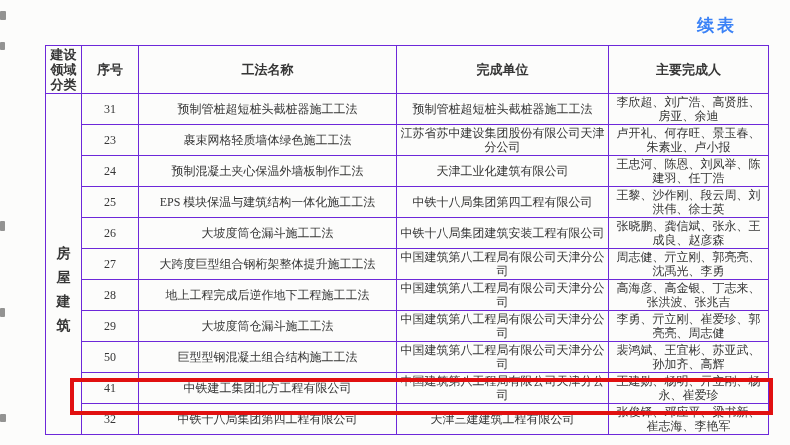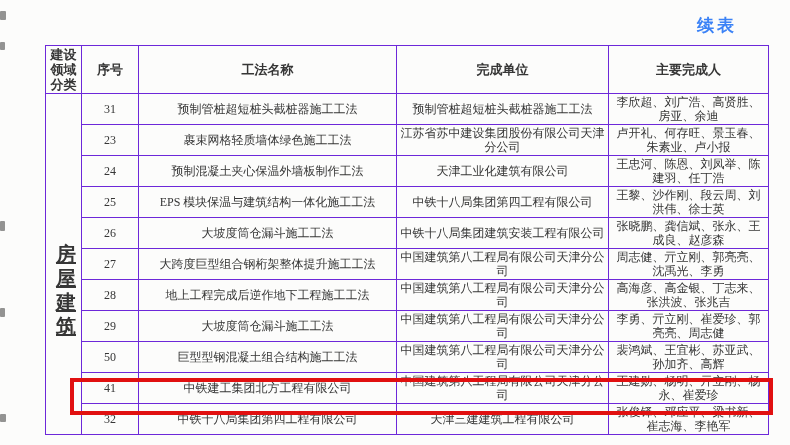--- a/index.html
+++ b/index.html
@@ -33,23 +33,22 @@
   col.c-unit  { width:212px; }
   col.c-ppl   { width:160px; }
   tr.hdr th { height:30px; font-size:13px; font-weight:bold; line-height:15px; }
   tr.r { height:31px; }
   td.cat {
     vertical-align:middle; text-align:center; padding:0;
   }
   td.cat span {
     position:relative; top:26px;
     display:inline-block; width:15px;
-    font-size:20px; font-weight:bold; line-height:24px;
+    font-size:14px; font-weight:bold; line-height:24px;
     word-break:break-all;
-    text-decoration:underline;
   }
   td.no { font-size:13px; }
   td.ppl { text-align:left; line-height:15px; padding:1px 5px; }
   .highlight-box {
     position:absolute; left:70px; top:378px; width:703px; height:37px;
     border:4px solid #e11010; box-sizing:border-box;
     pointer-events:none;
   }
   .artifact {
     position:absolute; background:#3c3c3c; opacity:0.55; border-radius:1px;

